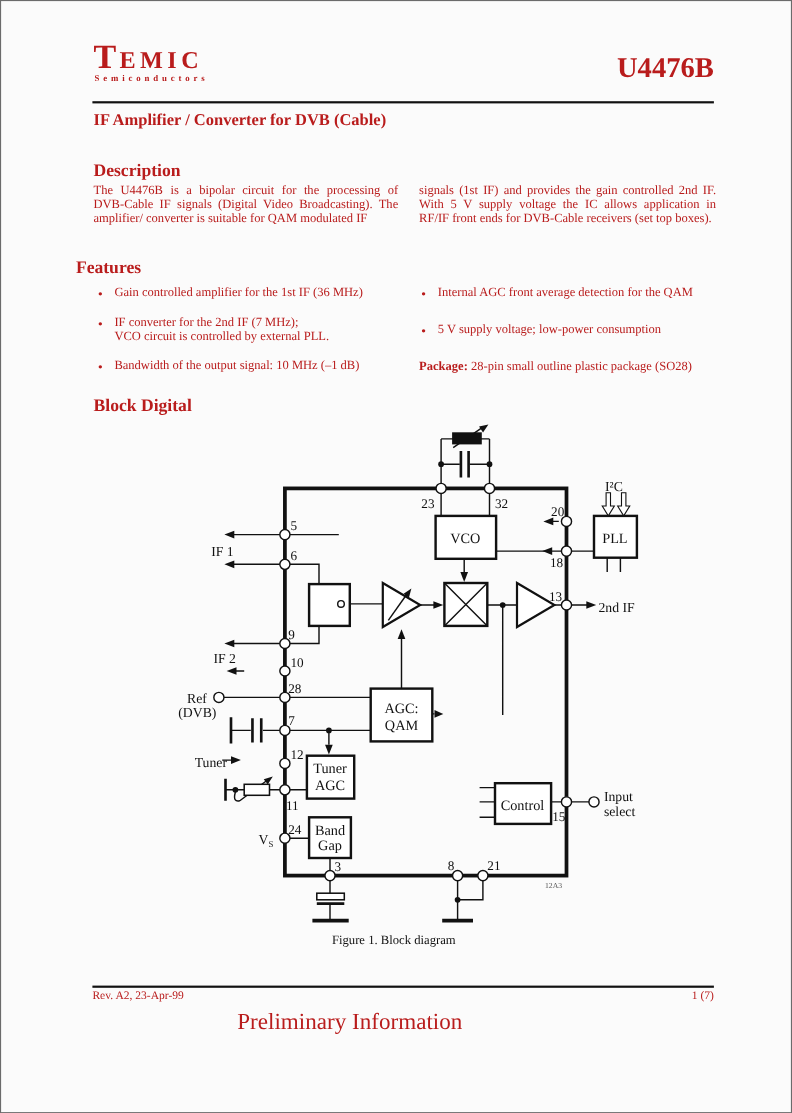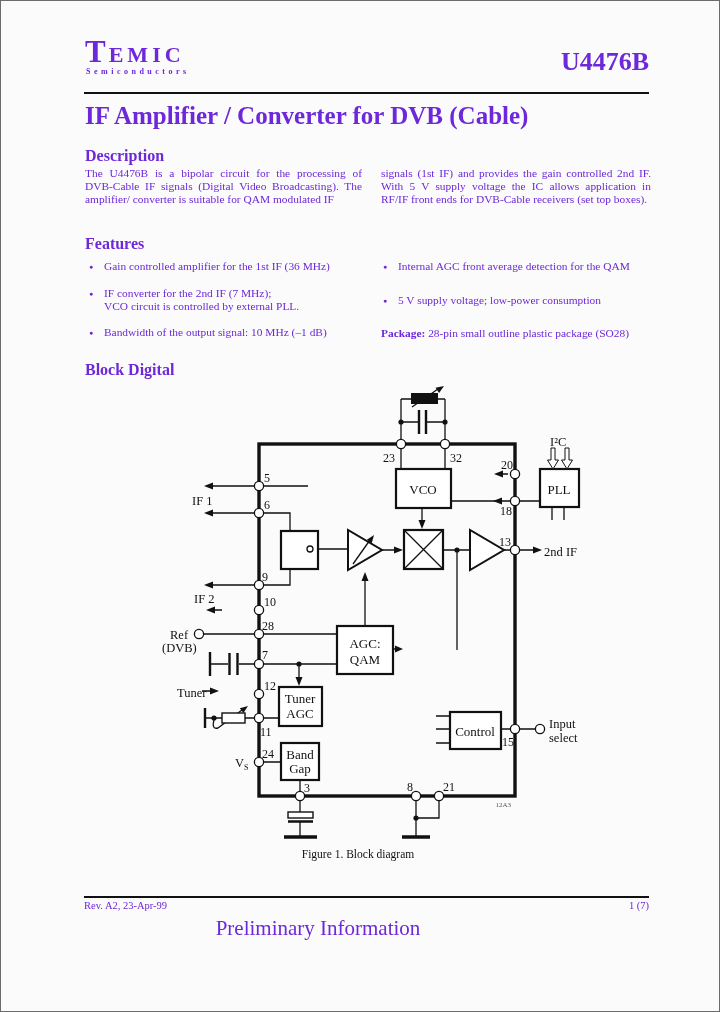--- a/index.html
+++ b/index.html
@@ -1,25 +1,25 @@
 <!DOCTYPE html>
 <html><head>
 <meta charset="utf-8">
 <style>
   html,body{margin:0;padding:0;background:#e8e8e8;}
   .page{position:relative;width:718px;height:1010px;background:#fbfbfb;border:1px solid #6b6b6b;
-        font-family:"Liberation Serif",serif;color:#6d28d9;overflow:hidden;text-decoration:underline;}
+        font-family:"Liberation Serif",serif;color:#b91c1c;overflow:hidden;text-decoration:underline;}
   .abs{position:absolute;}
   
   .logo-t{font-size:31px;font-weight:bold;letter-spacing:3px;}
   .logo-rest{font-size:22px;font-weight:bold;letter-spacing:4px;}
   .logo-sub{font-size:8px;font-weight:bold;letter-spacing:3.5px;}
   .part-number{font-size:26px;font-weight:bold;}
   .rule{background:#111;height:2px;left:83px;width:565px;}
-  .doc-title{font-size:25px;font-weight:bold;}
+  .doc-title{font-size:15px;font-weight:bold;}
   h2.sec{font-size:16px;font-weight:bold;margin:0;}
   
   .bodytext{font-size:11.4px;line-height:13.2px;}
   .jl{text-align:justify;text-align-last:justify;}
   .col{position:absolute;}
   
   .feat-item{position:absolute;font-size:11.4px;line-height:13.2px;}
   .bullet{position:absolute;left:-15px;top:1px;font-size:7px;}
   .pkg-b{font-weight:bold;}
   
@@ -53,21 +53,21 @@
     <div class="jl">The U4476B is a bipolar circuit for the processing of</div>
     <div class="jl">DVB-Cable IF signals (Digital Video Broadcasting). The</div>
     <div>amplifier/ converter is suitable for QAM modulated IF</div>
   </div>
   <div class="col bodytext" style="left:380px;top:166px;width:270px;">
     <div class="jl">signals (1st IF) and provides the gain controlled 2nd IF.</div>
     <div class="jl">With 5 V supply voltage the IC allows application in</div>
     <div>RF/IF front ends for DVB-Cable receivers (set top boxes).</div>
   </div>
 
-  <h2 class="sec abs" style="left:84px;top:234px;">Features</h2>
+  <h2 class="sec abs" style="left:68px;top:234px;">Features</h2>
 
   <div class="feat-item" style="left:103px;top:259px;width:260px;">
     <span class="bullet">●</span>
     <div>Gain controlled amplifier for the 1st IF (36 MHz)</div>
   </div>
   <div class="feat-item" style="left:103px;top:286px;width:260px;">
     <span class="bullet">●</span>
     <div>IF converter for the 2nd IF (7 MHz);</div>
     <div>VCO circuit is controlled by external PLL.</div>
   </div>

